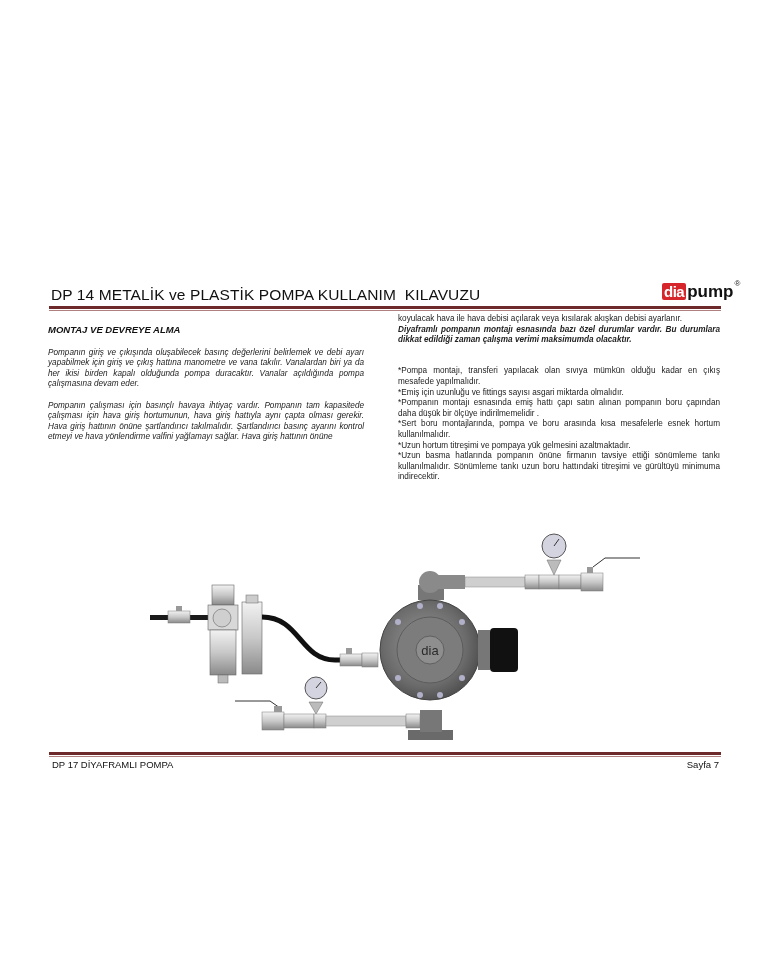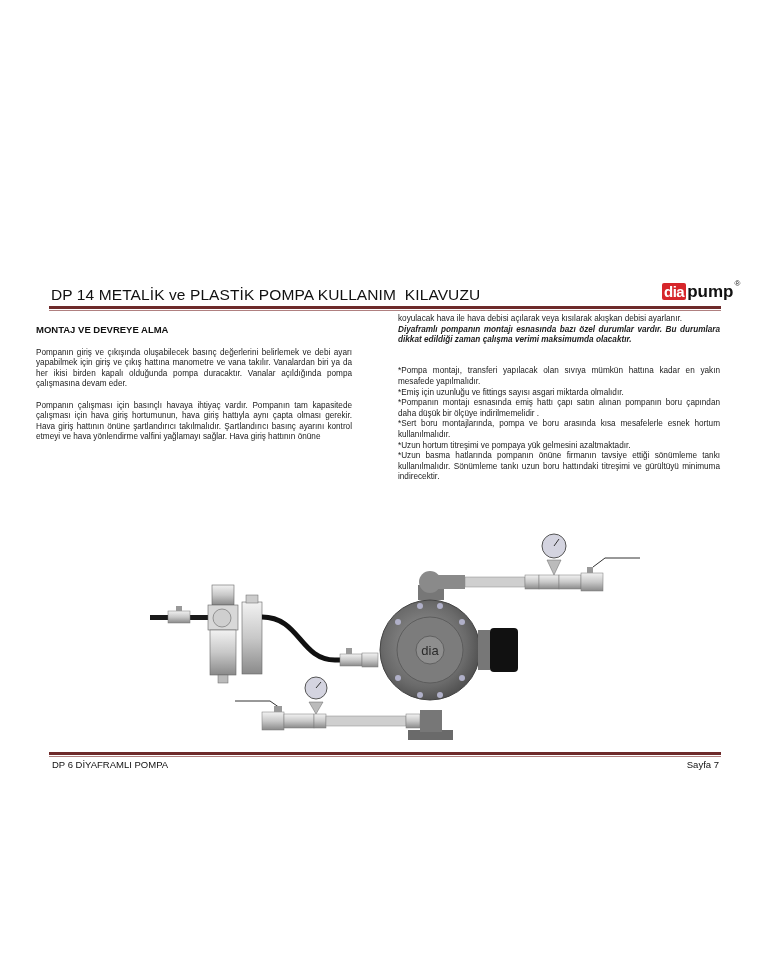--- a/index.html
+++ b/index.html
@@ -12,21 +12,21 @@
     .logo .dia { background: #d6262b; color: #fff; padding: 0 2px; border-radius: 2px;
       font-size: 15px; line-height: 17px; letter-spacing: -0.5px; }
     .logo .pump { color: #111; margin-left: 1px; line-height: 17px; font-size: 17px; }
     .logo .reg { font-size: 8px; font-weight: normal; margin-left: 1px; margin-top: -4px; }
     .rule-top-thick { position: absolute; left: 49px; top: 306px; width: 672px; height: 3px; background: #6e2a2a; }
     .rule-top-thin { position: absolute; left: 49px; top: 310px; width: 672px; height: 1px; background: #b08080; }
     .rule-bot-thick { position: absolute; left: 49px; top: 752px; width: 672px; height: 3px; background: #6e2a2a; }
     .rule-bot-thin { position: absolute; left: 49px; top: 756px; width: 672px; height: 1px; background: #b08080; }
 
     .col { position: absolute; font-size: 8.2px; line-height: 10.6px; color: #222; }
-    .col-left { left: 36px; top: 325px; width: 316px; }
+    .col-left { left: 48px; top: 325px; width: 316px; font-style: italic; }
     .col-right { left: 398px; top: 314px; width: 322px; }
     .section-heading { font-weight: bold; font-size: 9.5px; margin: 0 0 12px 0; color: #111; }
     .para { margin: 0 0 10.6px 0; text-align: justify; }
     .para-tight { margin: 0; text-align: justify; }
     .bold-italic { font-weight: bold; font-style: italic; margin: 0 0 10.6px 0; text-align: justify; }
     .gap { height: 10px; }
 
     .footer-left { position: absolute; left: 52px; top: 759px; font-size: 9.5px; color: #111; }
     .footer-right { position: absolute; right: 49px; top: 759px; font-size: 9.5px; color: #111; }
 
@@ -47,21 +47,21 @@
 <div class="col col-left">
   <div class="section-heading">MONTAJ VE DEVREYE ALMA</div>
   <p class="para">Pompanın giriş ve çıkışında oluşabilecek basınç değerlerini belirlemek ve debi ayarı yapabilmek için giriş ve çıkış hattına manometre ve vana takılır. Vanalardan biri ya da her ikisi birden kapalı olduğunda pompa duracaktır. Vanalar açıldığında pompa çalışmasına devam eder.</p>
   <p class="para">Pompanın çalışması için basınçlı havaya ihtiyaç vardır. Pompanın tam kapasitede çalışması için hava giriş hortumunun, hava giriş hattıyla aynı çapta olması gerekir. Hava giriş hattının önüne şartlandırıcı takılmalıdır. Şartlandırıcı basınç ayarını kontrol etmeyi ve hava yönlendirme valfini yağlamayı sağlar. Hava giriş hattının önüne</p>
 </div>
 
 <div class="col col-right">
   <p class="para-tight">koyulacak hava ile hava debisi açılarak veya kısılarak akışkan debisi ayarlanır.</p>
   <p class="bold-italic">Diyaframlı pompanın montajı esnasında bazı özel durumlar vardır. Bu durumlara dikkat edildiği zaman çalışma verimi maksimumda olacaktır.</p>
   <div class="gap"></div>
-  <p class="para-tight">*Pompa montajı, transferi yapılacak olan sıvıya mümkün hattına kadar en yakın mesafede yapılmalıdır.</p>
+  <p class="para-tight">*Pompa montajı, transferi yapılacak olan sıvıya mümkün olduğu kadar en çıkış mesafede yapılmalıdır.</p>
   <p class="para-tight">*Emiş için uzunluğu ve fittings sayısı asgari miktarda olmalıdır.</p>
   <p class="para-tight">*Pompanın montajı esnasında emiş hattı çapı  satın alınan pompanın boru çapından daha düşük bir ölçüye indirilmemelidir .</p>
   <p class="para-tight">*Sert boru montajlarında, pompa ve boru arasında kısa mesafelerle esnek hortum kullanılmalıdır.</p>
   <p class="para-tight">*Uzun hortum titreşimi ve pompaya yük gelmesini azaltmaktadır.</p>
   <p class="para-tight">*Uzun basma hatlarında pompanın önüne firmanın tavsiye ettiği sönümleme tankı kullanılmalıdır. Sönümleme tankı uzun boru hattındaki titreşimi ve gürültüyü minimuma indirecektir.</p>
 </div>
 
 <svg class="diagram" viewBox="0 0 500 225" xmlns="http://www.w3.org/2000/svg">
   <defs>
     <linearGradient id="steel" x1="0" y1="0" x2="0" y2="1">
@@ -145,14 +145,14 @@
     <rect x="419" y="55" width="22" height="14" fill="url(#steel)" stroke="#777" stroke-width="0.5"></rect>
     <rect x="441" y="53" width="22" height="18" fill="url(#steel)" stroke="#777" stroke-width="0.5"></rect>
     <rect x="447" y="47" width="6" height="6" fill="#999"></rect>
     <line x1="453" y1="47" x2="465" y2="38" stroke="#333" stroke-width="1"></line>
     <line x1="465" y1="38" x2="500" y2="38" stroke="#333" stroke-width="1"></line>
   </g>
 </svg>
 
 <div class="rule-bot-thick"></div>
 <div class="rule-bot-thin"></div>
-<div class="footer-left">DP 6 DİYAFRAMLI POMPA</div>
+<div class="footer-left">DP 17 DİYAFRAMLI POMPA</div>
 <div class="footer-right">Sayfa 7</div>
 
 </body></html>

